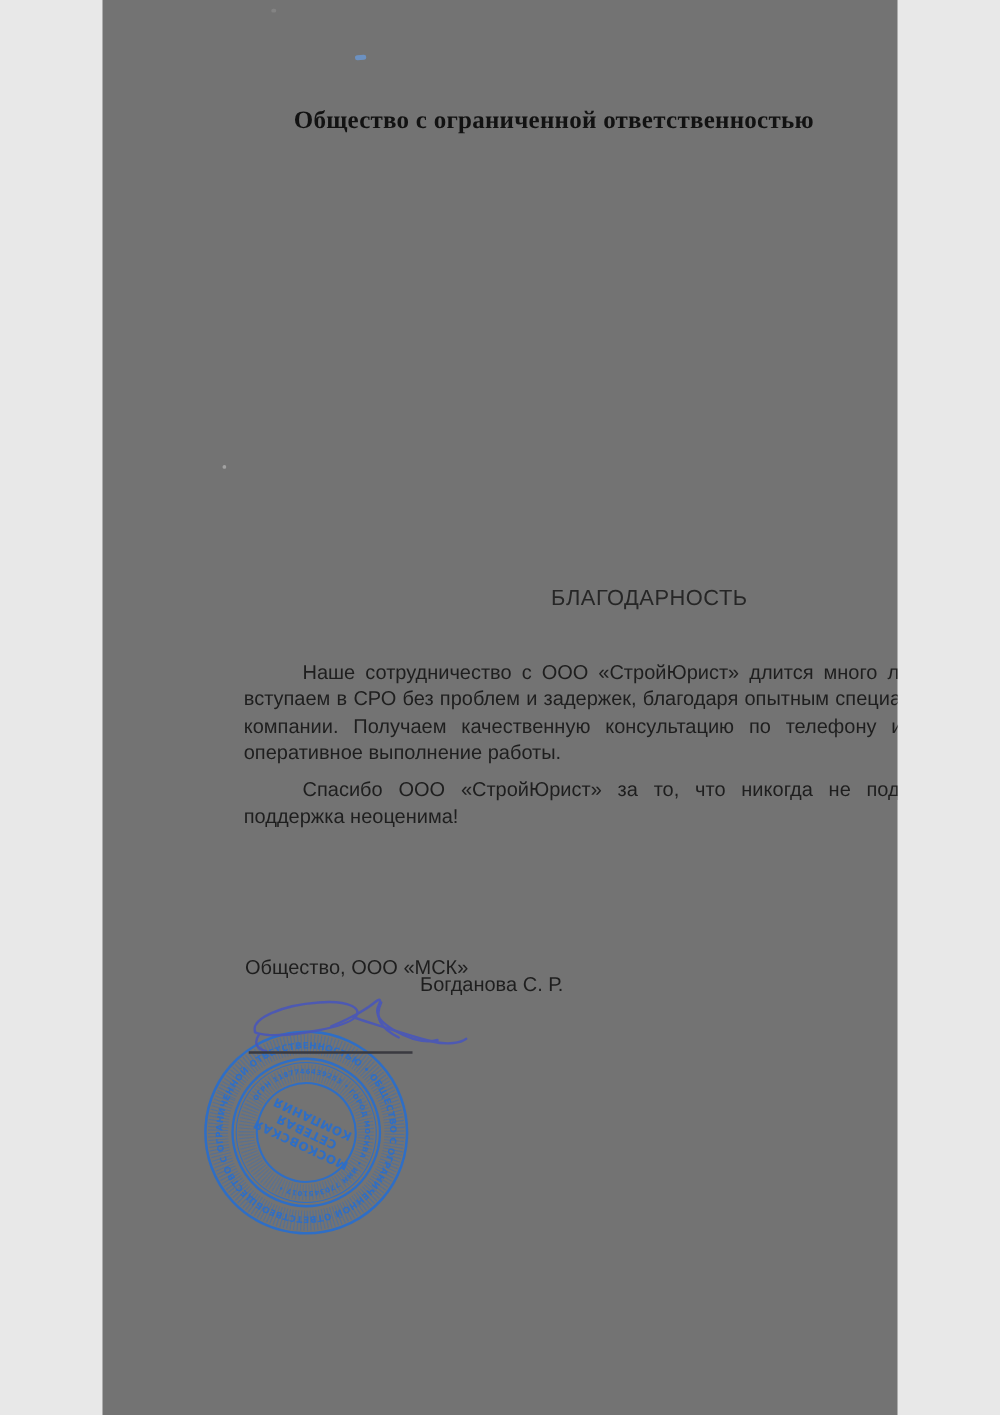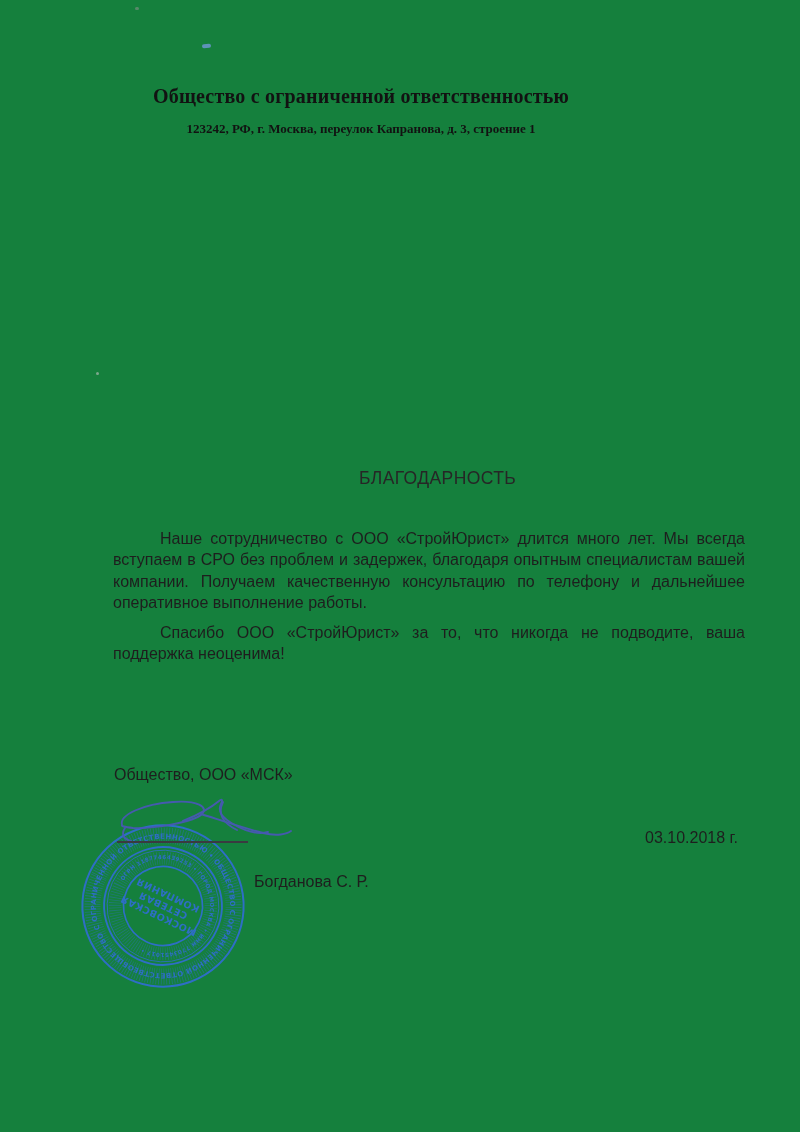--- a/index.html
+++ b/index.html
@@ -1,20 +1,20 @@
 <!DOCTYPE html>
 <html lang="ru"><head>
 <meta charset="utf-8">
 <style>
   html, body { margin: 0; padding: 0; background: #e8e8e8; }
   .page {
     position: relative;
-    width: 800px;
+    width: 636px;
     height: 1132px;
-    background: #15803d;
+    background: #737373;
     margin: 0 auto;
     overflow: hidden;
     font-family: "Liberation Sans", "DejaVu Sans", sans-serif;
     color: #1f1f1f;
   }
 
   
   .artifact { position: absolute; border-radius: 2px; }
   .a1 { left: 135px; top: 7px;  width: 4px; height: 3px; background: #8f8f8f; opacity: .55; }
   .a2 { left: 202px; top: 44px; width: 9px; height: 4px; background: #6b97cf; opacity: .85; border-radius: 2px; transform: rotate(-4deg); }
@@ -65,21 +65,21 @@
   .stamp-svg     { position: absolute; left: 79px;  top: 822px; width: 168px; height: 168px; }
   .signature-svg { position: absolute; left: 105px; top: 788px; width: 250px; height: 75px;  }
 
   .sign-line {
     position: absolute;
     left: 117px; top: 841px; width: 131px; height: 2px;
     background: #3a3a40;
   }
   .signer-name {
     position: absolute;
-    left: 254px; top: 873px;
+    left: 254px; top: 780px;
     font-size: 16px;
     color: #1e1e1e;
   }
   .doc-date {
     position: absolute;
     left: 645px; top: 829px;
     font-size: 16px;
     color: #1e1e1e;
   }
 
@@ -90,21 +90,20 @@
 <body>
 
 <div class="page">
 
   <div class="artifact a1"></div>
   <div class="artifact a2"></div>
   <div class="artifact a3"></div>
 
   <header class="letterhead">
     <div class="org-type">Общество с ограниченной ответственностью</div>
-    <div class="org-address">123242, РФ, г. Москва, переулок Капранова, д. 3, строение 1</div>
   </header>
 
   <div class="doc-title">БЛАГОДАРНОСТЬ</div>
 
   <div class="body-text">
     <p>Наше сотрудничество с ООО «СтройЮрист» длится много лет. Мы всегда вступаем в СРО без проблем и задержек, благодаря опытным специалистам вашей компании. Получаем качественную консультацию по телефону и дальнейшее оперативное выполнение работы.</p>
     <p>Спасибо ООО «СтройЮрист» за то, что никогда не подводите, ваша поддержка неоценима!</p>
   </div>
 
   <div class="signer-title">Общество, ООО «МСК»</div>

